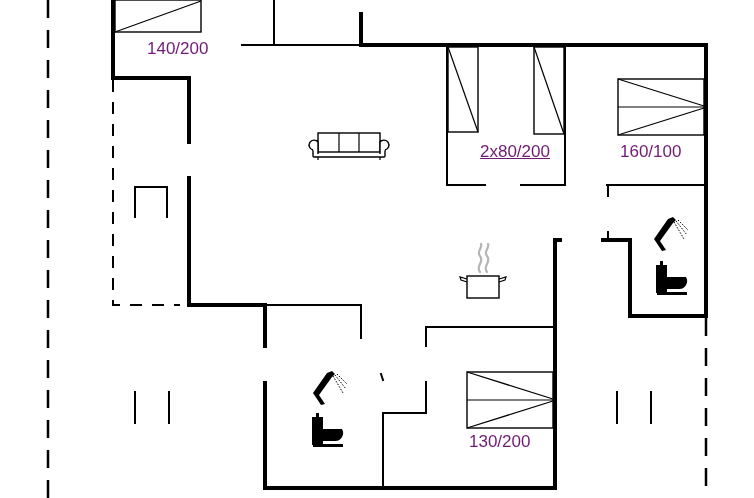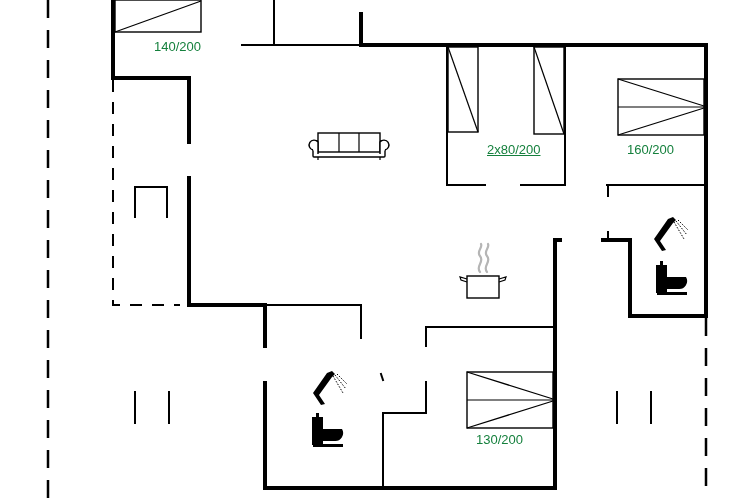--- a/index.html
+++ b/index.html
@@ -1,18 +1,18 @@
 <!DOCTYPE html>
 <html><head>
   <meta charset="utf-8">
   <style>
     html, body { margin: 0; padding: 0; background: #ffffff; }
     body { width: 754px; height: 498px; overflow: hidden; position: relative; }
     #plan { position: absolute; left: 0; top: 0; width: 754px; height: 498px; }
-    .label { position: absolute; font-family: "Liberation Sans", sans-serif; font-size: 13px; color: #15803d; white-space: nowrap; line-height: 1; margin-left: 7px; }
+    .label { position: absolute; font-family: "Liberation Sans", sans-serif; font-size: 17px; color: #701a75; white-space: nowrap; line-height: 1; }
     .wall-thick { stroke: #000; stroke-width: 4; fill: none; stroke-linecap: square; }
     .wall-thin { stroke: #000; stroke-width: 2; fill: none; stroke-linecap: square; }
     .dash { stroke: #000; stroke-width: 2.5; fill: none; stroke-dasharray: 18 12; }
     .dash-thin { stroke: #000; stroke-width: 2; fill: none; stroke-dasharray: 12 10; }
     .furn { stroke: #000; stroke-width: 1.4; fill: #fff; }
     .furn-line { stroke: #000; stroke-width: 1.2; fill: none; }
     .steam { stroke: #b5b5b5; stroke-width: 2.2; fill: none; stroke-linecap: round; }
   </style>
 </head>
 <body>
@@ -132,14 +132,14 @@
   <g>
     <rect x="656" y="265" width="11" height="28" fill="#000"></rect>
     <rect x="660" y="261" width="3" height="4" fill="#000"></rect>
     <path d="M664,277 h22 a8,8 0 0,1 -8,12 h-14 z" fill="#000"></path>
     <rect x="657" y="292" width="30" height="3" fill="#000"></rect>
   </g>
 </svg>
 
 <div class="label" style="left:147px; top:40px;">140/200</div>
 <div class="label" style="left:480px; top:143px;text-decoration:underline;">2x80/200</div>
-<div class="label" style="left:620px; top:143px;">160/200</div>
+<div class="label" style="left:620px; top:143px;">160/100</div>
 <div class="label" style="left:469px; top:433px;">130/200</div>
 
 </body></html>

